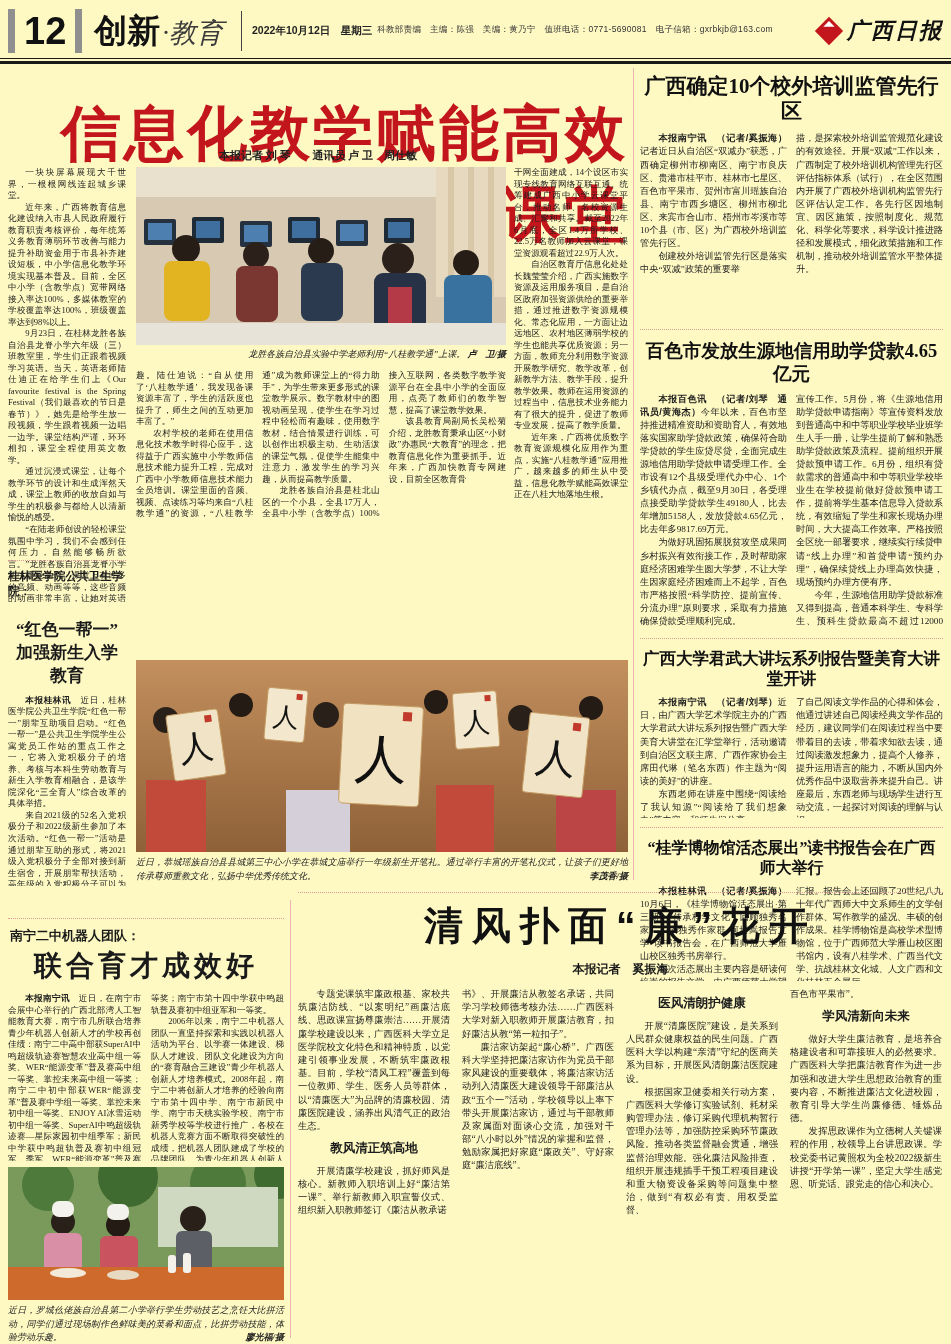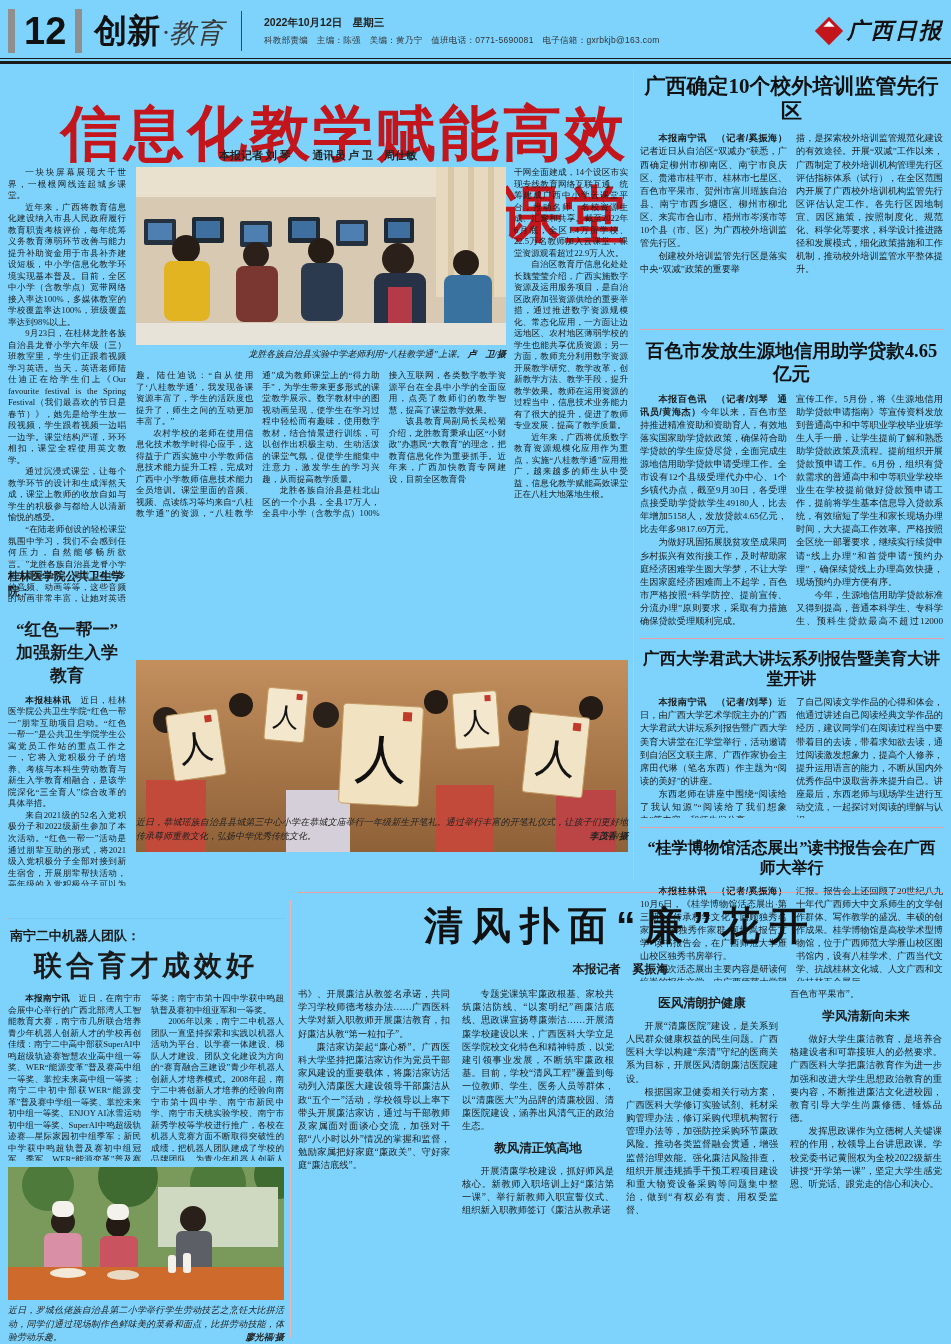--- a/index.html
+++ b/index.html
@@ -1,27 +1,27 @@
 <!DOCTYPE html>
 <html><head>
 <meta charset="utf-8">
 <style>
   html,body{margin:0;padding:0;background:#e8e8e4}
-  .page{position:relative;width:951px;height:1344px;background:#7dd3fc;margin:0 auto;overflow:hidden;
+  .page{position:relative;width:951px;height:1344px;background:#fef9c3;margin:0 auto;overflow:hidden;
         font-family:"Liberation Serif","DejaVu Serif",serif;color:#1a1a1a}
   [data-name]{box-sizing:border-box}
   
   .masthead{position:absolute;left:8px;top:6px;width:935px;height:50px;display:flex;align-items:center}
   .pagenum{font-family:"Liberation Sans","DejaVu Sans",sans-serif;font-weight:900;font-size:38px;
            line-height:44px;border-left:7px solid #8f8f8f;border-right:7px solid #8f8f8f;padding:0 9px;color:#111}
   .section-wrap{display:flex;align-items:baseline;margin-left:12px;padding-right:14px}
   .section-main{font-family:"Liberation Sans","DejaVu Sans",sans-serif;font-weight:900;font-size:33px;color:#111}
   .section-sub{font-style:italic;font-weight:normal;font-size:27px;color:#3a3a3a;margin-left:2px}
   .mh-vsep{width:1px;height:40px;background:#444;margin:0 4px}
-  .mh-info{margin-left:18px;display:flex;flex-direction:column;justify-content:center;gap:5px}
+  .mh-info{margin-left:6px;display:flex;flex-direction:row;justify-content:center;gap:5px}
   .mh-date{font-family:"Liberation Sans","DejaVu Sans",sans-serif;font-weight:bold;font-size:10.5px;color:#222}
   .mh-staff{font-family:"Liberation Sans","DejaVu Sans",sans-serif;font-size:8.5px;color:#333;letter-spacing:.3px}
   .logo{margin-left:auto;display:flex;align-items:center;gap:8px}
   .logo-diamond{position:relative;width:20px;height:20px;background:#c3161c;transform:rotate(45deg)}
   .logo-diamond::after{content:"";position:absolute;left:3px;top:3px;border-left:8px solid #fff;border-bottom:8px solid transparent}
   .logo-text{font-weight:bold;font-style:italic;font-size:22px;letter-spacing:2px;color:#111}
   .mh-rule{position:absolute;left:0;top:58px;width:951px;height:6px;border-top:1px solid #1a1a1a;border-bottom:3px solid #1a1a1a}
   
   .body-text{font-size:8.6px;line-height:1.34;text-align:justify;color:#1c1c1c}
   .body-text p,.body-text .para{margin:0;text-indent:2em}
@@ -40,21 +40,21 @@
   .m-byline{position:absolute;left:0;top:84px;width:620px;text-align:center;font-size:11px;font-weight:bold;color:#222}
   .m-col1{position:absolute;left:0;top:103px;width:118px;height:438px;overflow:hidden}
   .m-photo1{position:absolute;left:128px;top:103px;width:370px;height:178px;overflow:hidden}
   .m-photo1-cap{position:absolute;left:128px;top:284px;width:370px;height:18px;text-align:right}
   .m-mid{position:absolute;left:128px;top:306px;width:370px;height:286px;column-count:3;column-gap:9px;overflow:hidden}
   .m-col5{position:absolute;left:506px;top:103px;width:114px;height:489px;overflow:hidden}
   .guilin{position:absolute;left:0;top:496px;width:118px;height:326px;border-top:1px dotted #e09a9a;padding-top:8px;overflow:hidden}
   .g-kicker{font-family:"Liberation Sans","DejaVu Sans",sans-serif;font-weight:bold;font-size:11.5px;text-align:left;margin-bottom:20px}
   .g-title{font-weight:bold;font-size:17px;text-align:center;line-height:1.35;margin-bottom:7px}
   .m-photo2{position:absolute;left:128px;top:596px;width:492px;height:192px;overflow:hidden}
-  .m-photo2-cap{position:absolute;left:128px;top:752px;width:492px;height:30px}
+  .m-photo2-cap{position:absolute;left:128px;top:792px;width:492px;height:30px}
   
   .right-zone{position:absolute;left:640px;top:64px;width:303px;height:822px}
   .v-rule{position:absolute;left:633px;top:68px;width:1px;height:812px;background:#ecb4b4}
   .r-art{padding:8px 0 9px 0}
   .r-art + .r-art{border-top:1px dotted #e09a9a}
   .r-title{text-align:center;font-weight:bold;color:#111;margin:2px 0 8px 0;line-height:1.2}
   .r1 .r-title{font-size:21px}
   .r2 .r-title{font-size:18.5px}
   .r3 .r-title{font-size:16.5px}
   .r4 .r-title{font-size:16px}
@@ -333,29 +333,29 @@
       <b class="credit" data-name="photo-credit">廖光福/摄</b>
     </div>
   </div>
 
   <div style="position:absolute;left:290px;top:900px;width:1px;height:438px;background:#ecb4b4" data-name="column-rule"></div>
 
   <div class="qf-zone" data-name="qingfeng-article">
     <div class="qf-title" data-name="qingfeng-headline">清风扑面“廉”花开</div>
     <div class="qf-byline" data-name="qingfeng-byline">本报记者　奚振海</div>
     <div class="qf-cols body-text">
-      <div class="qf-col" data-name="qingfeng-col-2">
-        <p class="cont para" data-name="paragraph">书》、开展廉洁从教签名承诺，共同学习学校师德考核办法……广西医科大学对新入职教师开展廉洁教育，扣好廉洁从教“第一粒扣子”。</p>
-        <div class="contents"><p class="para" data-name="paragraph">廉洁家访架起“廉心桥”。广西医科大学坚持把廉洁家访作为党员干部家风建设的重要载体，将廉洁家访活动列入清廉医大建设领导干部廉洁从政“五个一”活动，学校领导以上率下带头开展廉洁家访，通过与干部教师及家属面对面谈心交流，加强对干部“八小时以外”情况的掌握和监督，勉励家属把好家庭“廉政关”、守好家庭“廉洁底线”。</p></div>
-      </div>
       <div class="qf-col" data-name="qingfeng-col-1">
         <div class="contents"><p class="para" data-name="paragraph">专题党课筑牢廉政根基、家校共筑廉洁防线、“以案明纪”画廉洁底线、思政课宣扬尊廉崇洁……开展清廉学校建设以来，广西医科大学立足医学院校文化特色和精神特质，以党建引领事业发展，不断筑牢廉政根基。目前，学校“清风工程”覆盖到每一位教师、学生、医务人员等群体，以“清廉医大”为品牌的清廉校园、清廉医院建设，涵养出风清气正的政治生态。</p></div>
         <div class="qf-sub" data-name="subhead-teaching">教风清正筑高地</div>
         <div class="contents"><p class="para" data-name="paragraph">开展清廉学校建设，抓好师风是核心。新教师入职培训上好“廉洁第一课”、举行新教师入职宣誓仪式、组织新入职教师签订《廉洁从教承诺</p></div>
       </div>
+      <div class="qf-col" data-name="qingfeng-col-2">
+        <p class="cont para" data-name="paragraph">书》、开展廉洁从教签名承诺，共同学习学校师德考核办法……广西医科大学对新入职教师开展廉洁教育，扣好廉洁从教“第一粒扣子”。</p>
+        <div class="contents"><p class="para" data-name="paragraph">廉洁家访架起“廉心桥”。广西医科大学坚持把廉洁家访作为党员干部家风建设的重要载体，将廉洁家访活动列入清廉医大建设领导干部廉洁从政“五个一”活动，学校领导以上率下带头开展廉洁家访，通过与干部教师及家属面对面谈心交流，加强对干部“八小时以外”情况的掌握和监督，勉励家属把好家庭“廉政关”、守好家庭“廉洁底线”。</p></div>
+      </div>
       <div class="qf-col" data-name="qingfeng-col-3">
         <div class="qf-sub" data-name="subhead-medical">医风清朗护健康</div>
         <div class="contents"><p class="para" data-name="paragraph">开展“清廉医院”建设，是关系到人民群众健康权益的民生问题。广西医科大学以构建“亲清”守纪的医商关系为目标，开展医风清朗廉洁医院建设。</p><p class="para" data-name="paragraph">根据国家卫健委相关行动方案，广西医科大学修订实验试剂、耗材采购管理办法，修订采购代理机构暂行管理办法等，加强防控采购环节廉政风险。推动各类监督融会贯通，增强监督治理效能。强化廉洁风险排查，组织开展违规插手干预工程项目建设和重大物资设备采购等问题集中整治，做到“有权必有责、用权受监督、</p></div>
       </div>
       <div class="qf-col" data-name="qingfeng-col-4">
         <p class="cont para" data-name="paragraph">百色市平果市”。</p>
         <div class="qf-sub" data-name="subhead-study">学风清新向未来</div>
         <div class="contents"><p class="para" data-name="paragraph">做好大学生廉洁教育，是培养合格建设者和可靠接班人的必然要求。广西医科大学把廉洁教育作为进一步加强和改进大学生思想政治教育的重要内容，不断推进廉洁文化进校园，教育引导大学生尚廉修德、锤炼品德。</p><p class="para" data-name="paragraph">发挥思政课作为立德树人关键课程的作用，校领导上台讲思政课。学校党委书记黄照权为全校2022级新生讲授“开学第一课”，坚定大学生感党恩、听党话、跟党走的信心和决心。</p></div>
       </div>
     </div>

